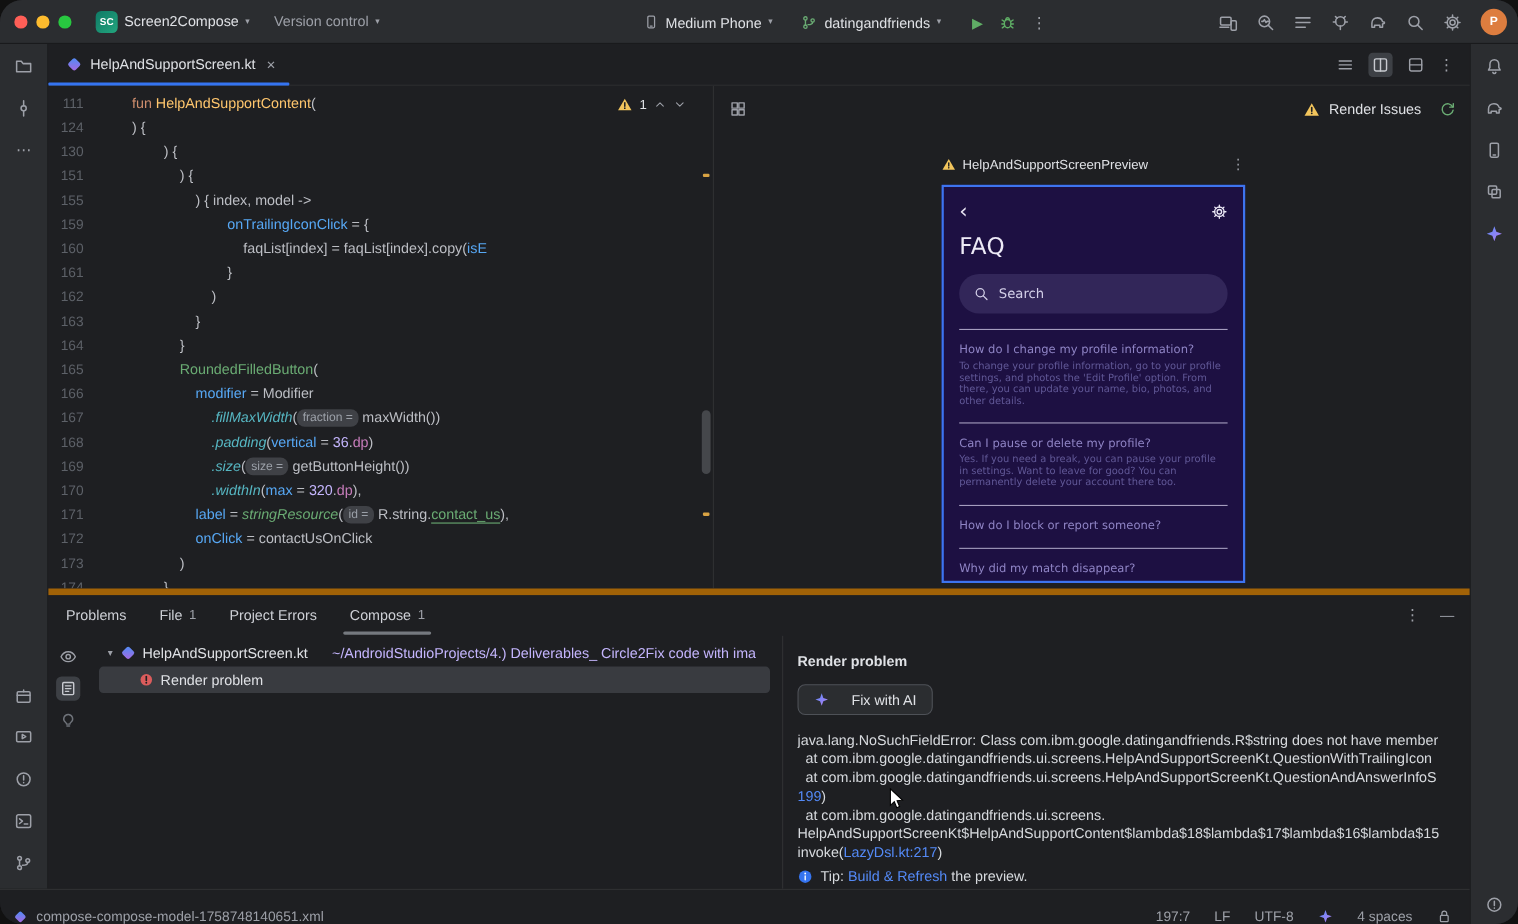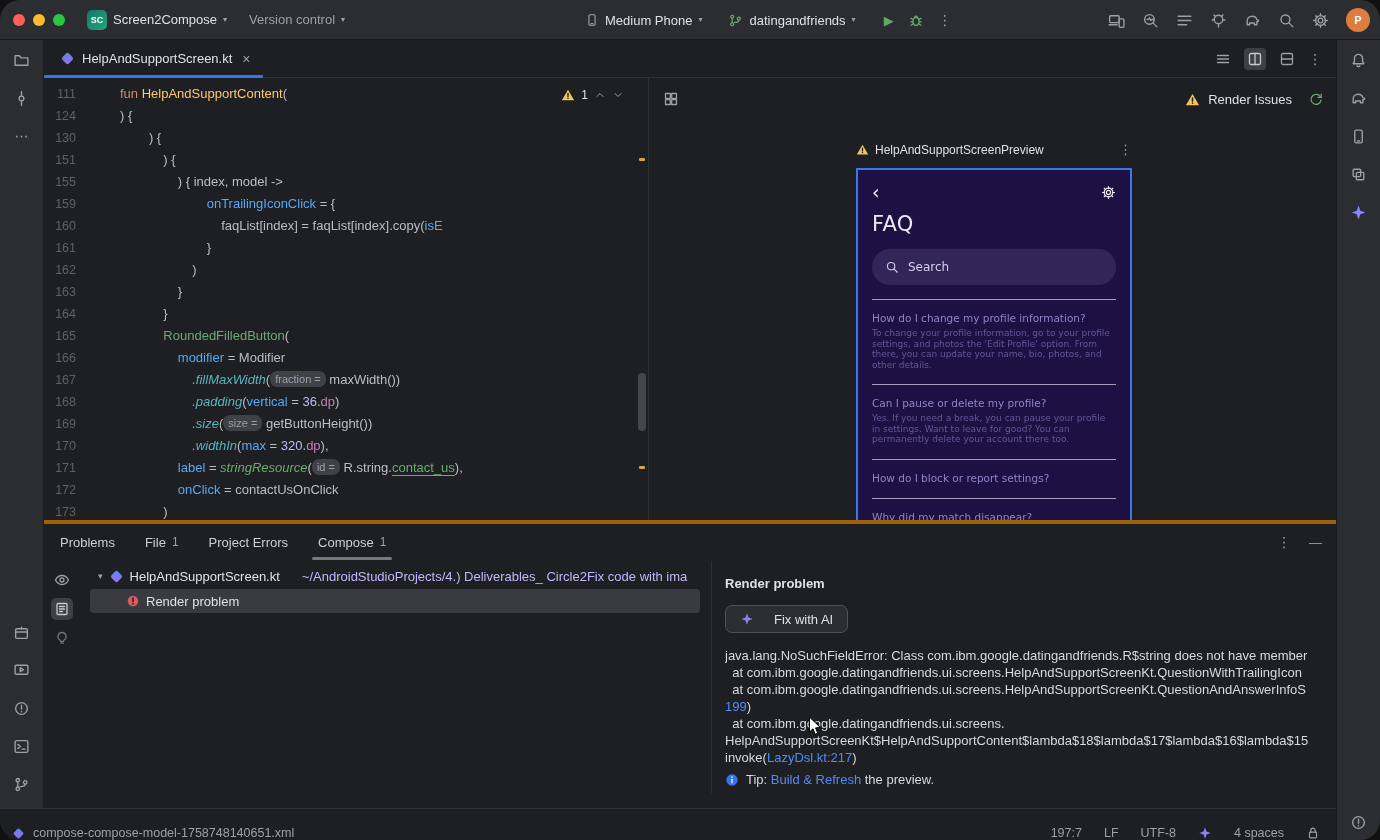--- a/index.html
+++ b/index.html
@@ -84,21 +84,21 @@
   .ph-back{font-size:19px;line-height:1;color:#e9e6f4}
   .ph-title{font-size:21px;color:#edeaf6;margin-top:2px;letter-spacing:.3px}
   .ph-search{margin-top:13px;height:36px;border-radius:18px;background:#322659;display:flex;align-items:center;
              gap:9px;padding:0 13px;color:#d3cfe8;font-size:12px}
   .faq{margin-top:10px}
   .faq-div{height:1px;background:#d9d4ee;opacity:.72;margin-top:14px}
   .faq-q{font-size:10.5px;color:#8f84c5;margin-top:12px}
   .faq-a{font-size:9px;line-height:10.5px;color:#615897;margin-top:4px}
 
   
-  .bpanel{position:absolute;left:44px;right:44px;top:520px;height:273px;background:#1e1f22;border-top:4px solid #a16207;box-sizing:border-box}
+  .bpanel{position:absolute;left:44px;right:44px;top:535px;height:273px;background:#1e1f22;border-top:6px solid #a16207;box-sizing:border-box}
   .ptabs{position:absolute;left:0;top:0;right:90px;height:36px;display:flex;align-items:center;padding-left:16px;gap:30px;color:#ced0d6}
   .ptab{position:relative;height:36px;display:flex;align-items:center;gap:6px;cursor:default}
   .ptab .badge{color:#9da0a8;font-size:12px}
   .ptab.active:after{content:"";position:absolute;left:-6px;right:-6px;bottom:0;height:3px;border-radius:1.5px;background:#75797f}
   .ptab-actions{position:absolute;right:14px;top:0;height:36px;display:flex;gap:18px;align-items:center;color:#9da0a8}
   .pcontent{position:absolute;left:0;top:37px;right:0;bottom:0}
   .ptool{position:absolute;left:0;top:0;bottom:0;width:36px;display:flex;flex-direction:column;align-items:center;padding-top:8px;gap:7px;color:#9da0a8}
   .ic-box{padding:3px;border-radius:5px;display:flex}
   .ic-box.active{background:#3d4045;color:#c8cad0}
   .bulb{color:#6f737a}
@@ -521,21 +521,21 @@
         <span>Search</span>
       </div>
       <div class="faq" id="faq-list">
           <div class="faq-div"></div>
           <div class="faq-q">How do I change my profile information?</div>
           <div class="faq-a">To change your profile information, go to your profile settings, and photos the 'Edit Profile' option. From there, you can update your name, bio, photos, and other details.</div>
           <div class="faq-div"></div>
           <div class="faq-q">Can I pause or delete my profile?</div>
           <div class="faq-a">Yes. If you need a break, you can pause your profile in settings. Want to leave for good? You can permanently delete your account there too.</div>
           <div class="faq-div"></div>
-          <div class="faq-q">How do I block or report settings?</div>
+          <div class="faq-q">How do I block or report someone?</div>
           <div class="faq-div"></div>
           <div class="faq-q">Why did my match disappear?</div>
         </div>
     </div>
   </div>
 
   <div class="bpanel">
     <div class="ptabs" id="ptabs">
         <div class="ptab">
           <span>Problems</span>

